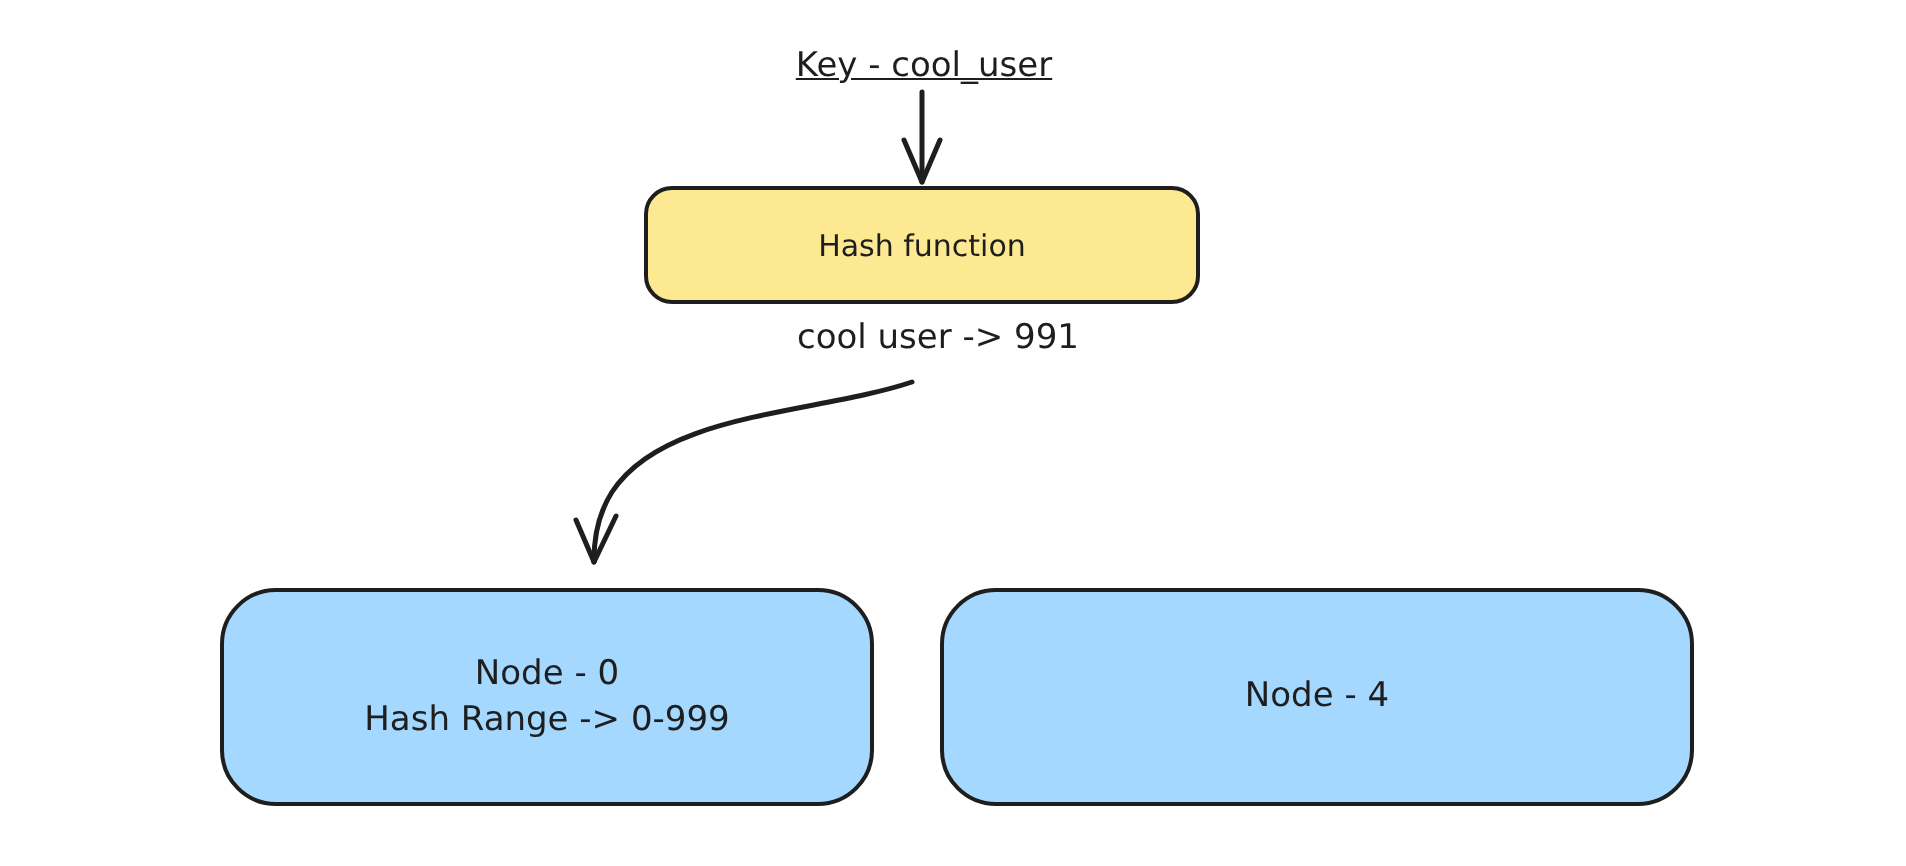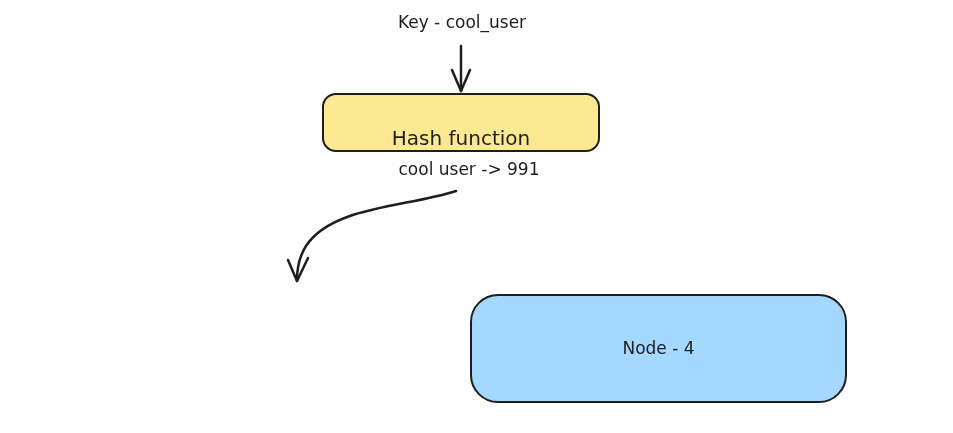--- a/index.html
+++ b/index.html
@@ -19,37 +19,38 @@
   .label {
     position: absolute;
     font-size: 17px;
     line-height: 22px;
     text-align: center;
     white-space: nowrap;
     color: var(--stroke, #1e1e1e);
   }
   .key-label {
     left: 332px;
-    top: 11px;
+    top: 22px;
     width: 260px;
+    text-decoration: underline;
   }
   .hash-box {
     position: absolute;
     left: 322px;
     top: 93px;
     width: 278px;
     height: 59px;
     background: var(--hash_fill, #fde992);
     border: 2.5px solid var(--stroke, #1e1e1e);
     border-radius: 14px;
     box-sizing: border-box;
     display: flex;
-    align-items: flex-end;
+    align-items: center;
     justify-content: center;
-    font-size: 20px;
+    font-size: 15px;
   }
   .hash-result-label {
     left: 339px;
     top: 158px;
     width: 260px;
   }
   .node-box {
     position: absolute;
     top: 294px;
     height: 109px;
@@ -102,18 +103,22 @@
       <line x1="297" y1="281" x2="308" y2="258"></line>
     </g>
   </svg>
 
   <div class="hash-box">
     <span>Hash function</span>
   </div>
 
   <div class="label hash-result-label">cool user -&gt; 991</div>
 
+  <div class="node-box node-0">
+    <div>Node - 0</div>
+    <div>Hash Range -&gt; 0-999</div>
+  </div>
 
   <div class="node-box node-1">
     <div>Node - 4</div>
   </div>
 
 </div>
 
 </body></html>

